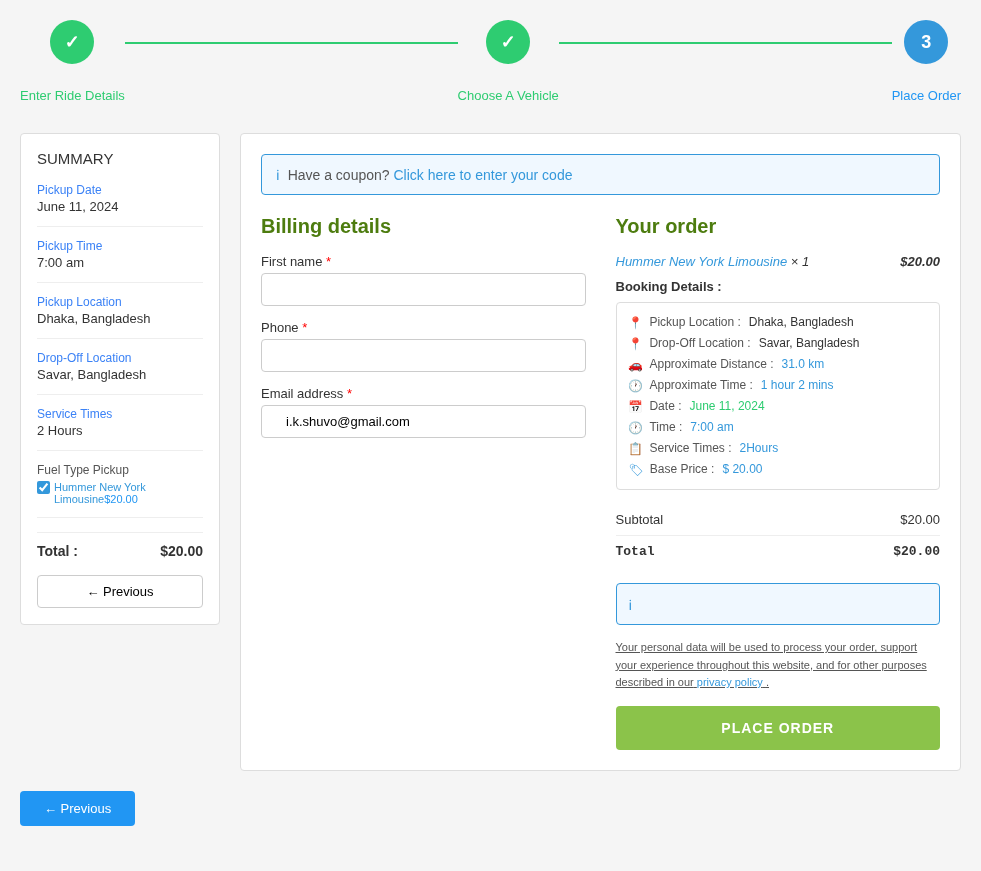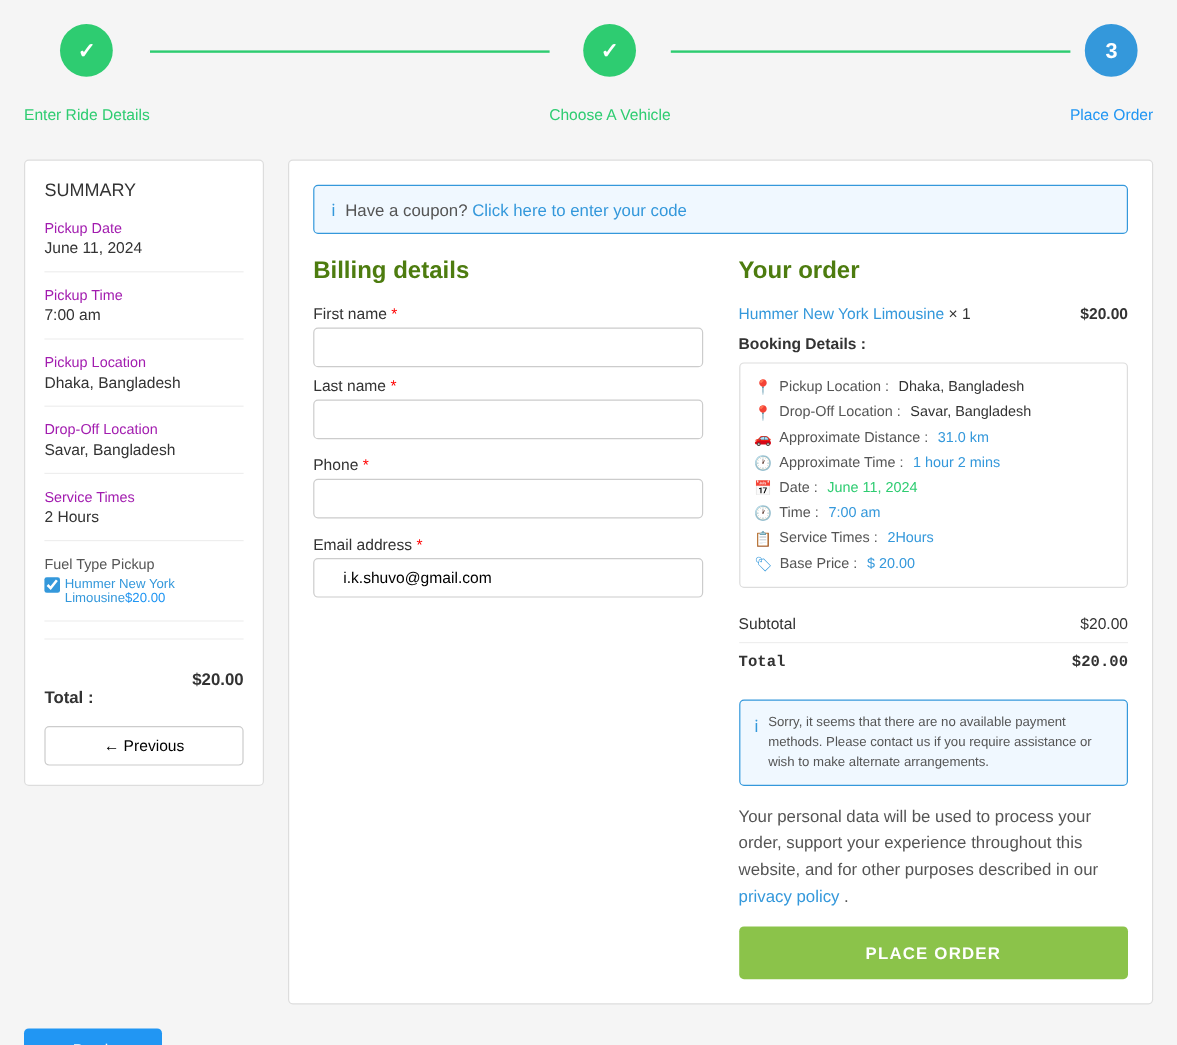--- a/index.html
+++ b/index.html
@@ -18,56 +18,56 @@
     .step-label.active { color: #2196f3; }
 
     
     .main-content { display: flex; gap: 20px; align-items: flex-start; }
 
     
     .summary-panel { width: 200px; background: white; border: 1px solid #ddd; border-radius: 4px; padding: 16px; flex-shrink: 0; }
     .summary-title { font-weight: normal; font-size: 15px; margin-bottom: 16px; }
     .summary-row { margin-bottom: 12px; padding-bottom: 12px; border-bottom: 1px solid #eee; }
     .summary-row:last-of-type { border-bottom: none; }
-    .summary-label { font-size: 12px; color: #a21caf; margin-bottom: 2px; }
+    .summary-label { font-size: 12px; color: #3b82f6; margin-bottom: 2px; }
     .summary-value { font-size: 13px; color: #333; }
     .fuel-label { font-size: 12px; color: #555; margin-bottom: 4px; }
     .fuel-item { display: flex; align-items: flex-start; gap: 4px; }
     .fuel-checkbox { width: 13px; height: 13px; accent-color: #3498db; }
     .fuel-text { font-size: 11px; color: #3498db; }
     .total-row { display: flex; justify-content: space-between; align-items: center; margin-top: 14px; padding-top: 10px; border-top: 1px solid #eee; }
-    .total-label { font-weight: bold; font-size: 14px; margin-top: 30px; }
+    .total-label { font-weight: bold; font-size: 14px; }
     .total-value { font-weight: bold; font-size: 14px; }
 
     .prev-button-sidebar { width: 100%; margin-top: 16px; padding: 8px 12px; border: 1px solid #ccc; background: white; cursor: pointer; border-radius: 4px; font-size: 13px; display: flex; align-items: center; gap: 6px; justify-content: center; }
 
     
     .order-panel { flex: 1; background: white; border: 1px solid #ddd; border-radius: 4px; padding: 20px; }
 
     
     .coupon-bar { border: 1px solid #3498db; border-radius: 4px; padding: 10px 14px; display: flex; align-items: center; gap: 8px; margin-bottom: 20px; background: #f0f8ff; }
     .coupon-icon { color: #3498db; font-size: 14px; }
     .coupon-text { font-size: 14px; color: #555; }
     .coupon-link { color: #3498db; cursor: pointer; text-decoration: none; }
 
     
     .billing-order-row { display: flex; gap: 30px; }
     .billing-section { flex: 1; }
     .your-order-section { flex: 1; }
 
     .section-title { font-size: 20px; font-weight: bold; margin-bottom: 16px; color: #4d7c0f; }
 
-    .form-row { display: flex; gap: 8px; margin-bottom: 14px; flex-direction: column; }
+    .form-row { display: flex; gap: 24px; margin-bottom: 14px; }
     .form-group { flex: 1; display: flex; flex-direction: column; gap: 4px; }
     .form-label { font-size: 13px; color: #333; }
     .form-label .required { color: red; }
     .form-input { border: 1px solid #ccc; border-radius: 4px; padding: 8px 24px; font-size: 13px; width: 100%; outline: none; }
 
     
-    .order-item-row { display: flex; justify-content: space-between; align-items: flex-end; margin-bottom: 10px; }
+    .order-item-row { display: flex; justify-content: space-between; align-items: flex-end; margin-bottom: 10px; font-style: italic; }
     .order-item-name { color: #3498db; font-size: 13px; }
     .order-item-qty { color: #333; font-size: 13px; }
     .order-item-price { font-size: 13px; font-weight: bold; }
 
     .booking-details-title { font-size: 13px; font-weight: bold; margin-bottom: 8px; }
 
     .booking-details-box { border: 1px solid #ddd; border-radius: 4px; padding: 12px; margin-bottom: 14px; }
     .booking-detail-item { display: flex; align-items: flex-start; gap: 6px; margin-bottom: 6px; font-size: 12px; }
     .booking-detail-item:last-child { margin-bottom: 0; }
     .detail-icon { color: #e74c3c; font-size: 12px; flex-shrink: 0; margin-top: 1px; }
@@ -80,21 +80,21 @@
 
     .order-totals { margin-bottom: 16px; }
     .order-total-row { display: flex; justify-content: space-between; padding: 8px 0; border-bottom: 1px solid #eee; font-size: 13px; }
     .order-total-row.grand { font-weight: bold; border-bottom: none; font-family: Liberation Mono, monospace; }
 
     
     .alert-box { border: 1px solid #3498db; border-radius: 4px; padding: 10px 12px; display: flex; gap: 8px; background: #f0f8ff; margin-bottom: 14px; }
     .alert-icon { color: #3498db; font-size: 14px; flex-shrink: 0; margin-top: 1px; }
     .alert-text { font-size: 11px; color: #555; line-height: 1.5; }
 
-    .privacy-text { font-size: 14px; color: #555; line-height: 1.6; margin-bottom: 14px; }
+    .privacy-text { font-size: 11px; color: #555; line-height: 1.6; margin-bottom: 14px; text-decoration: underline; }
     .privacy-link { color: #3498db; text-decoration: none; }
 
     .place-order-btn { width: 100%; padding: 14px; background: #8bc34a; color: white; border: none; border-radius: 4px; font-size: 14px; font-weight: bold; cursor: pointer; letter-spacing: 1px; }
 
     
     .bottom-bar { margin-top: 20px; }
     .prev-button-bottom { padding: 10px 24px; background: #2196f3; color: white; border: none; border-radius: 4px; cursor: pointer; font-size: 13px; display: inline-flex; align-items: center; gap: 6px; }
   </style>
 </head>
 <body>
@@ -179,26 +179,20 @@
         <div class="billing-section">
           <div class="section-title">Billing details</div>
 
           <div class="form-row">
             <div class="form-group">
               <label class="form-label">
                 <span>First name</span> <span class="required">*</span>
               </label>
               <input type="text" class="form-input" style="">
             </div>
-            <div class="form-group">
-              <label class="form-label">
-                <span>Last name</span> <span class="required">*</span>
-              </label>
-              <input type="text" class="form-input" style="">
-            </div>
           </div>
 
           <div class="form-row">
             <div class="form-group" style="flex:1 0 100%">
               <label class="form-label">
                 <span>Phone</span> <span class="required">*</span>
               </label>
               <input type="text" class="form-input" style="">
             </div>
           </div>
@@ -279,21 +273,20 @@
             </div>
             <div class="order-total-row grand">
               <span>Total</span>
               <span>$20.00</span>
             </div>
           </div>
 
           
           <div class="alert-box">
             <span class="alert-icon">ℹ</span>
-            <span class="alert-text">Sorry, it seems that there are no available payment methods. Please contact us if you require assistance or wish to make alternate arrangements.</span>
           </div>
 
           
           <p class="privacy-text">
             <span>Your personal data will be used to process your order, support your experience throughout this website, and for other purposes described in our</span>
             <a class="privacy-link">privacy policy</a>
             <span>.</span>
           </p>
 
           

